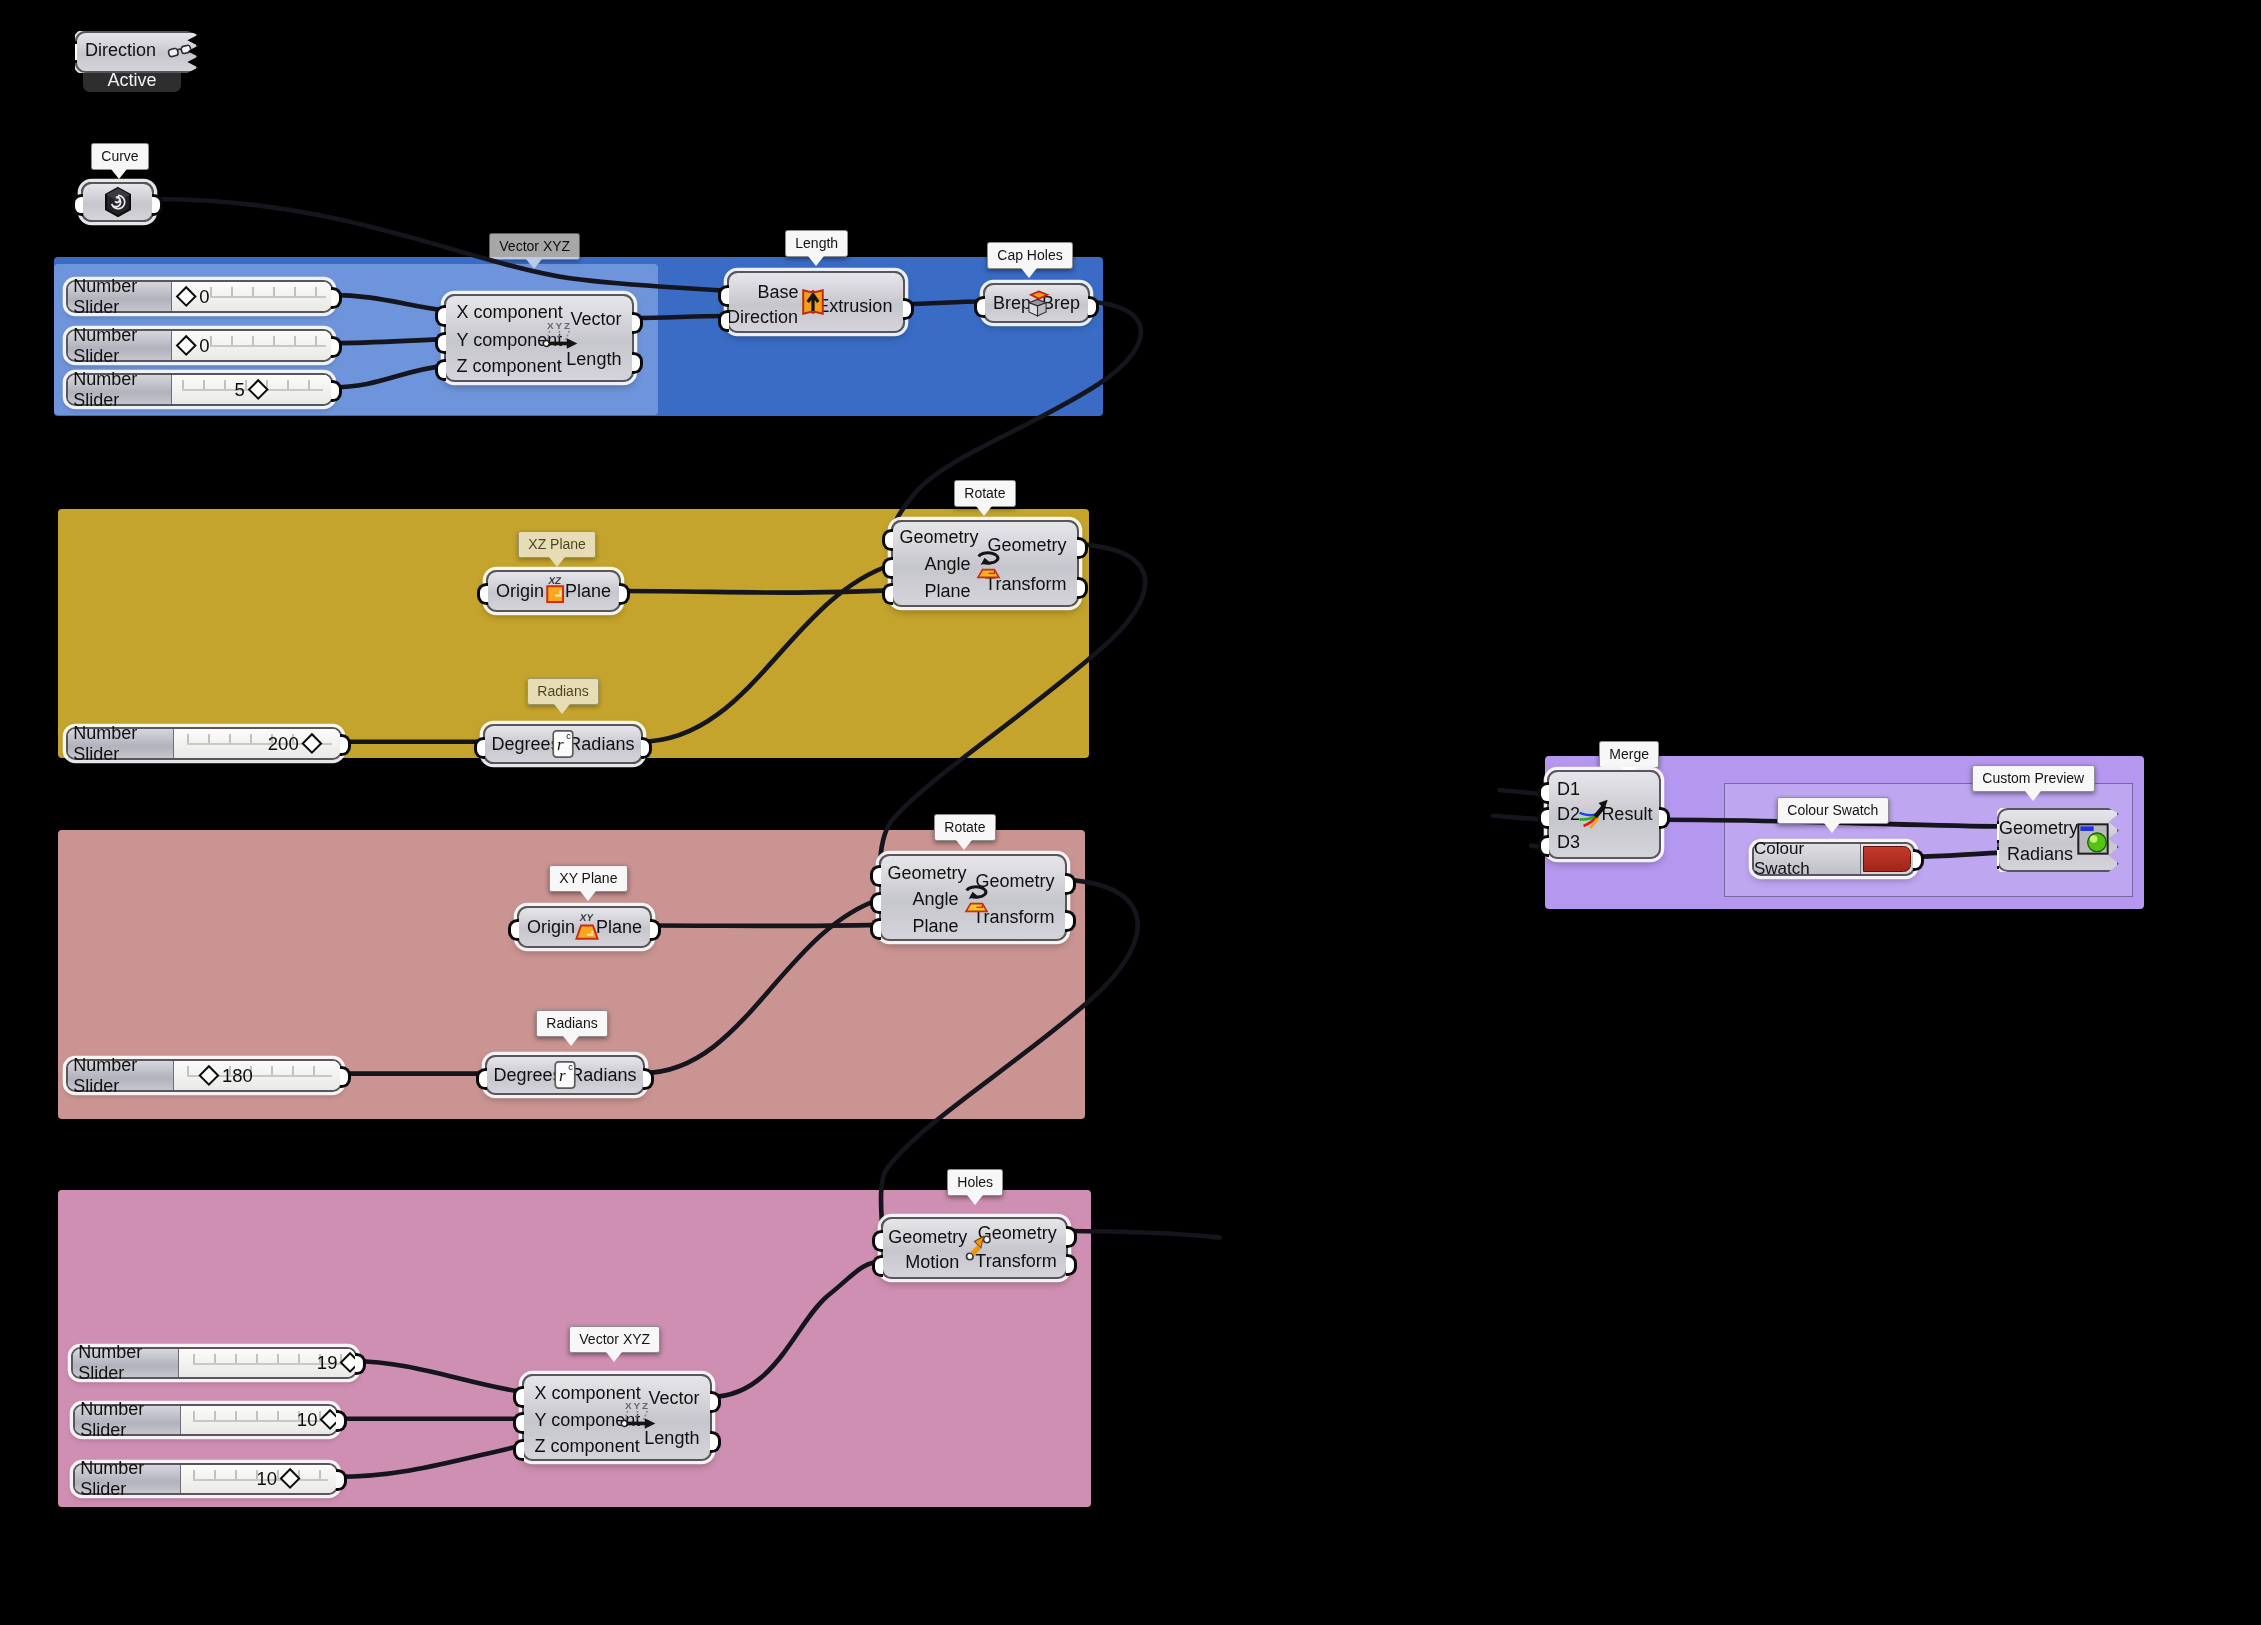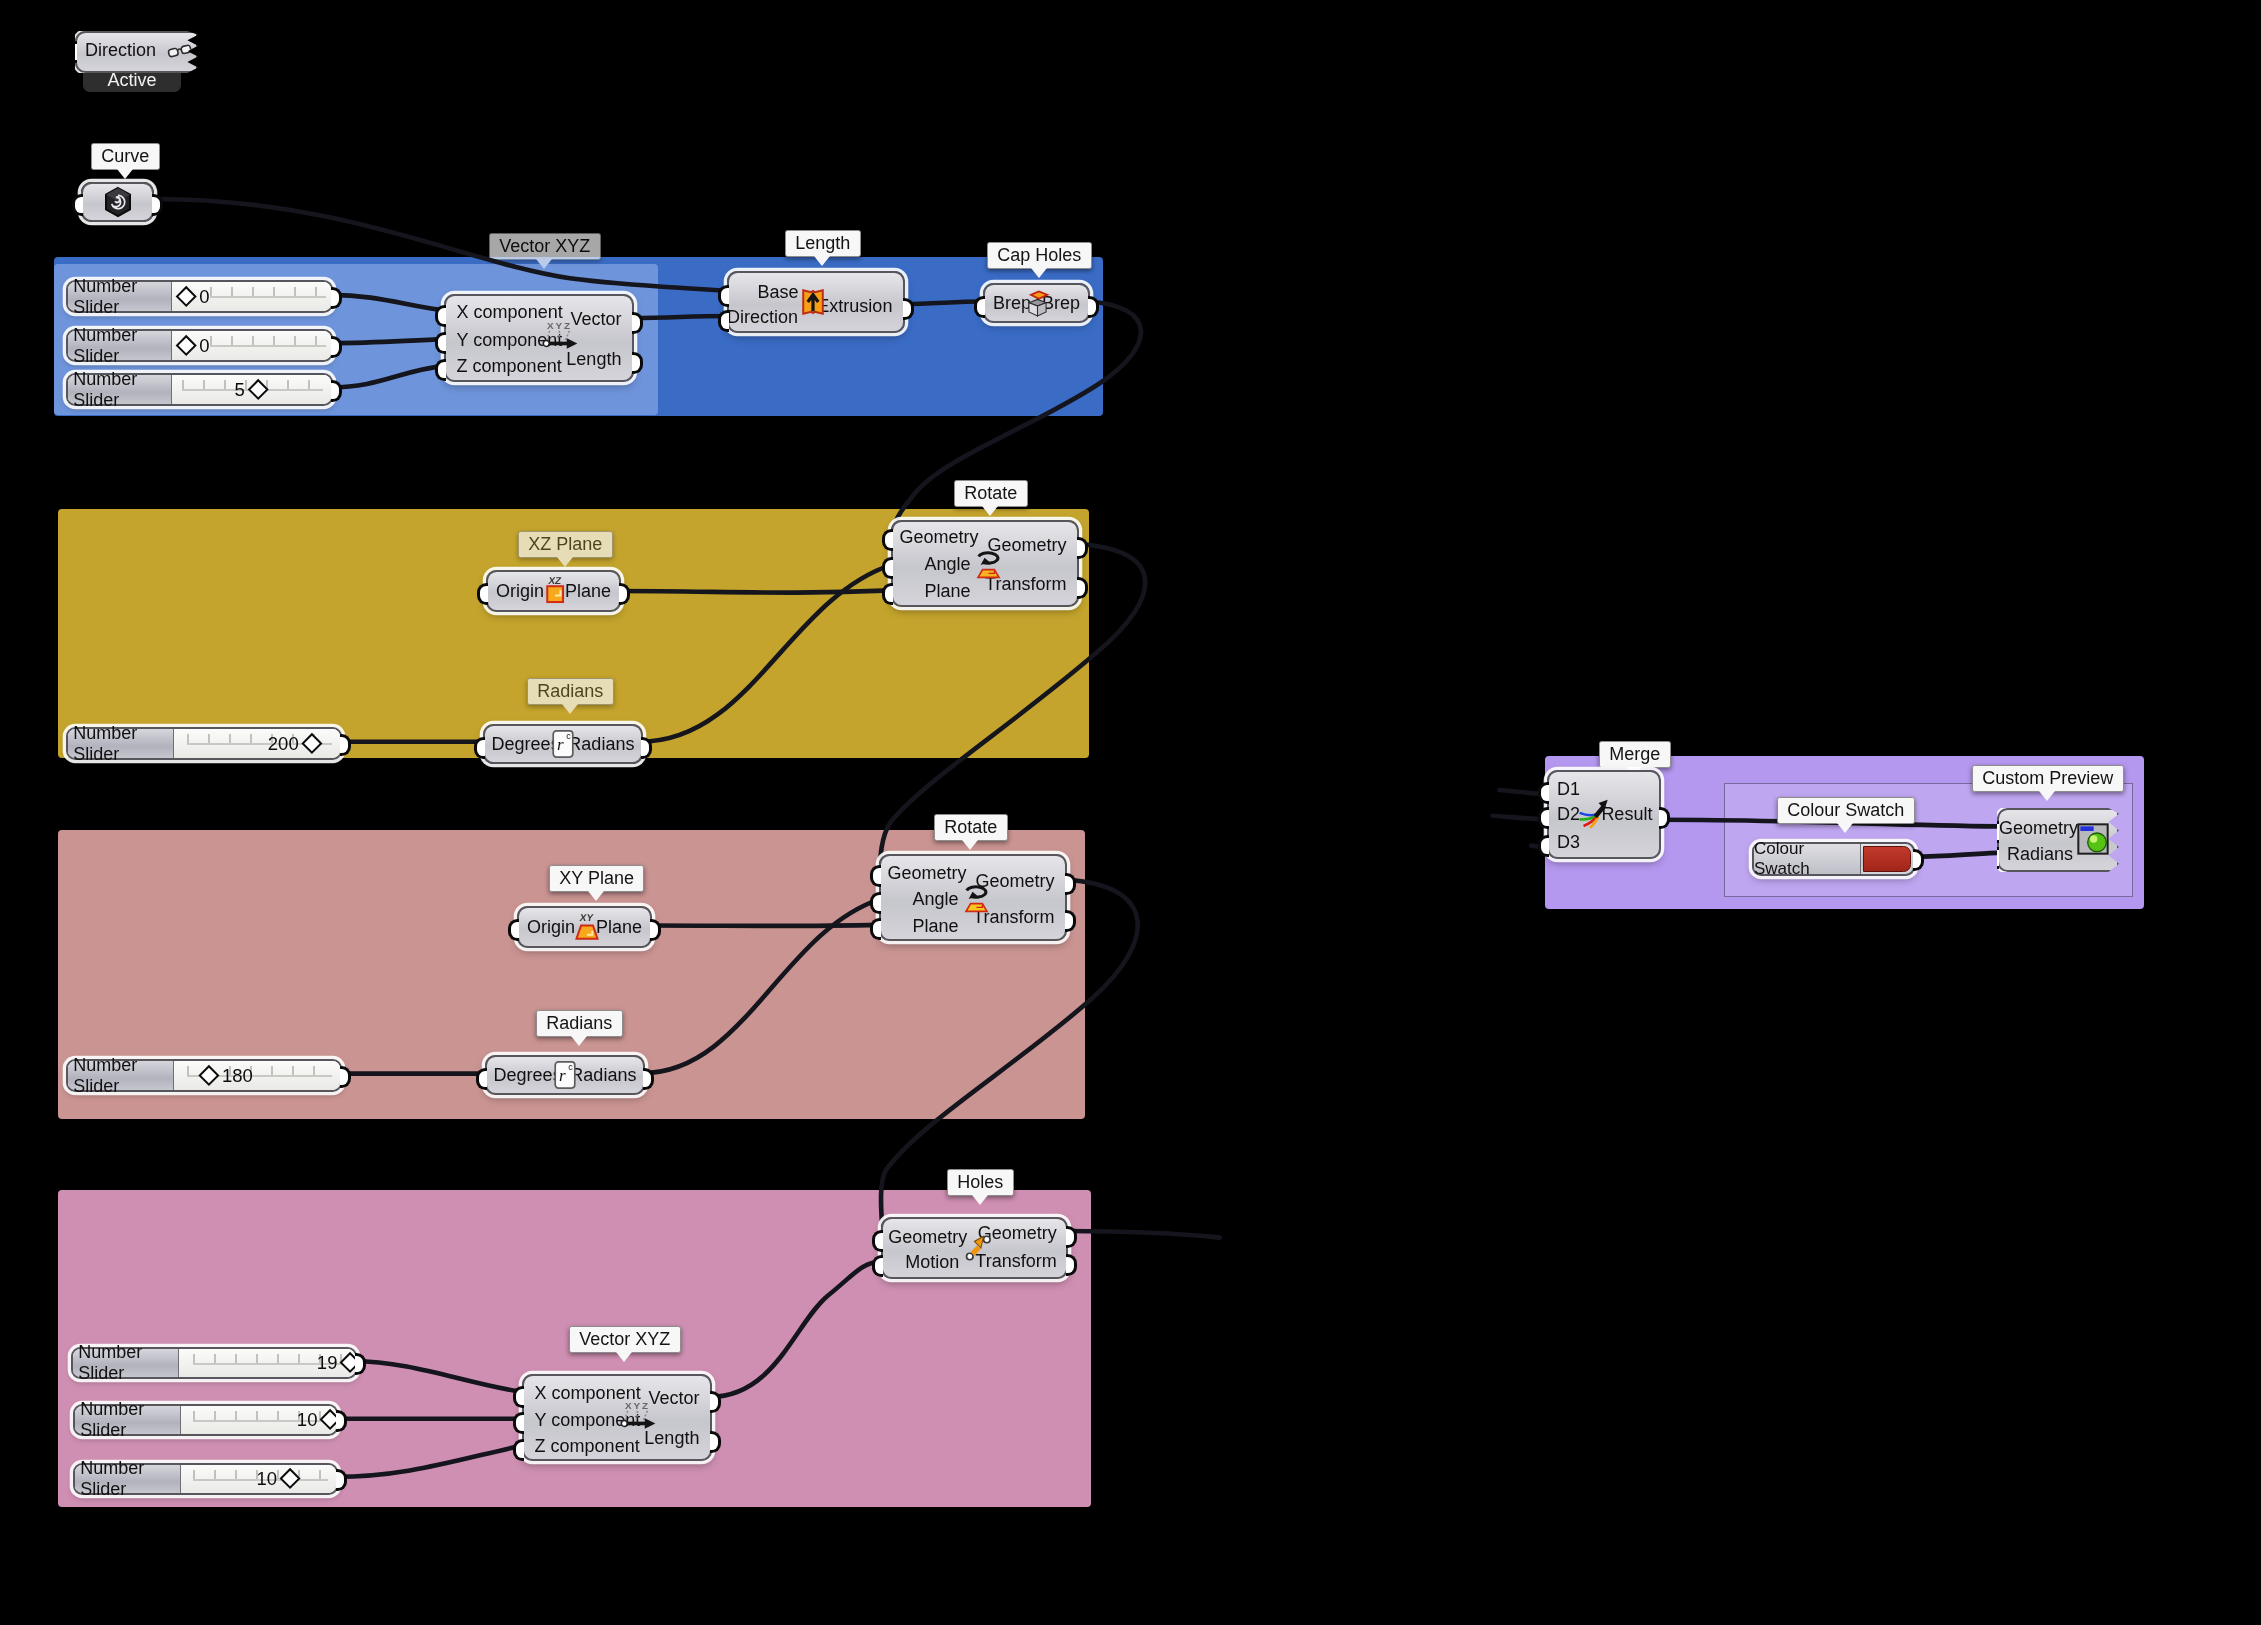--- a/index.html
+++ b/index.html
@@ -1,21 +1,21 @@
 <!DOCTYPE html>
 <html style="font-size:10.6px"><head>
 <meta charset="utf-8">
 <style>
   html,body{margin:0;padding:0}
   body{width:2261px;height:1625px;background:#000;position:relative;overflow:hidden;
        font-family:"Liberation Sans",sans-serif;color:#111}
   .grp{position:absolute;border-radius:4px;z-index:1}
   .ovl{position:absolute;border-radius:4px;z-index:2;background:rgba(175,197,244,.45)}
   .tag{position:absolute;background:#f7f7f7;border:1.3px solid #8d8d8d;border-radius:2.6px;
-       padding:1.3px 9.3px;font-size:18px;line-height:22.5px;color:#141414;z-index:5;
+       padding:1.3px 9.3px;font-size:14px;line-height:22.5px;color:#141414;z-index:5;
        box-shadow:0 2px 5.3px rgba(0,0,0,.45);white-space:nowrap}
   .tag::after{content:"";position:absolute;left:50%;top:100%;margin-left:-8.6px;
        border:8.6px solid transparent;border-top:10px solid #f7f7f7}
   .tag.dim{opacity:.68;z-index:1}
   .node{position:absolute;background:linear-gradient(180deg,#e6e6ea 0%,#c6c6cd 55%,#d4d4da 100%);
        border:2px solid #56565c;border-radius:10.6px;z-index:6;
        box-shadow:0 0 0 3.3px rgba(255,255,255,.9),0 3.3px 8px rgba(0,0,0,.35)}
   .node.jag{border-radius:10.6px 0 0 10.6px;
        clip-path:polygon(0 0,calc(100% - 10.6px) 0,100% 9%,calc(100% - 10.6px) 22%,100% 35%,
        calc(100% - 10.6px) 48%,100% 61%,calc(100% - 10.6px) 74%,100% 87%,calc(100% - 10.6px) 100%,0 100%);

